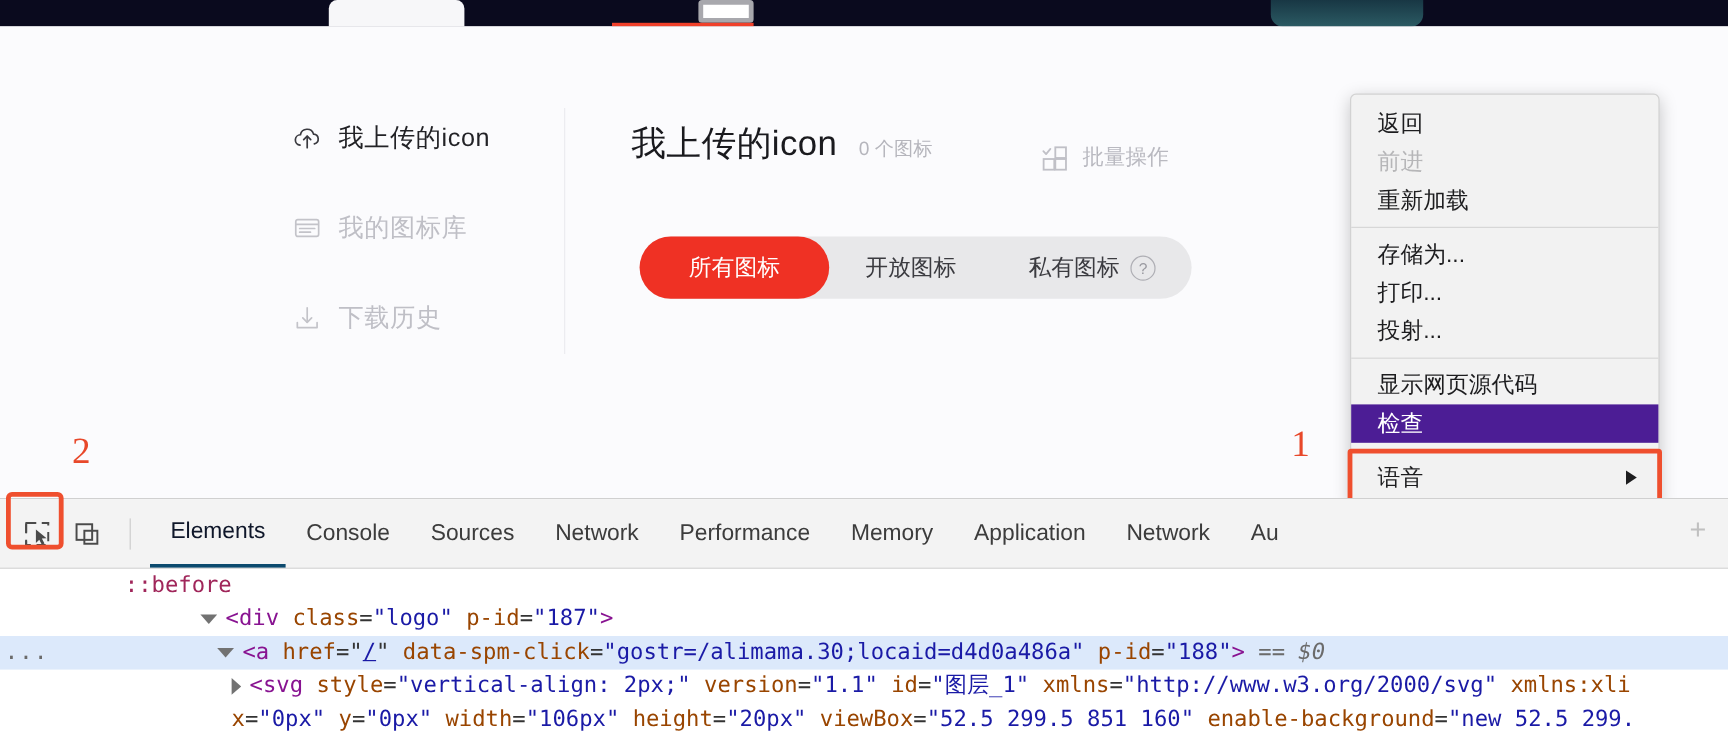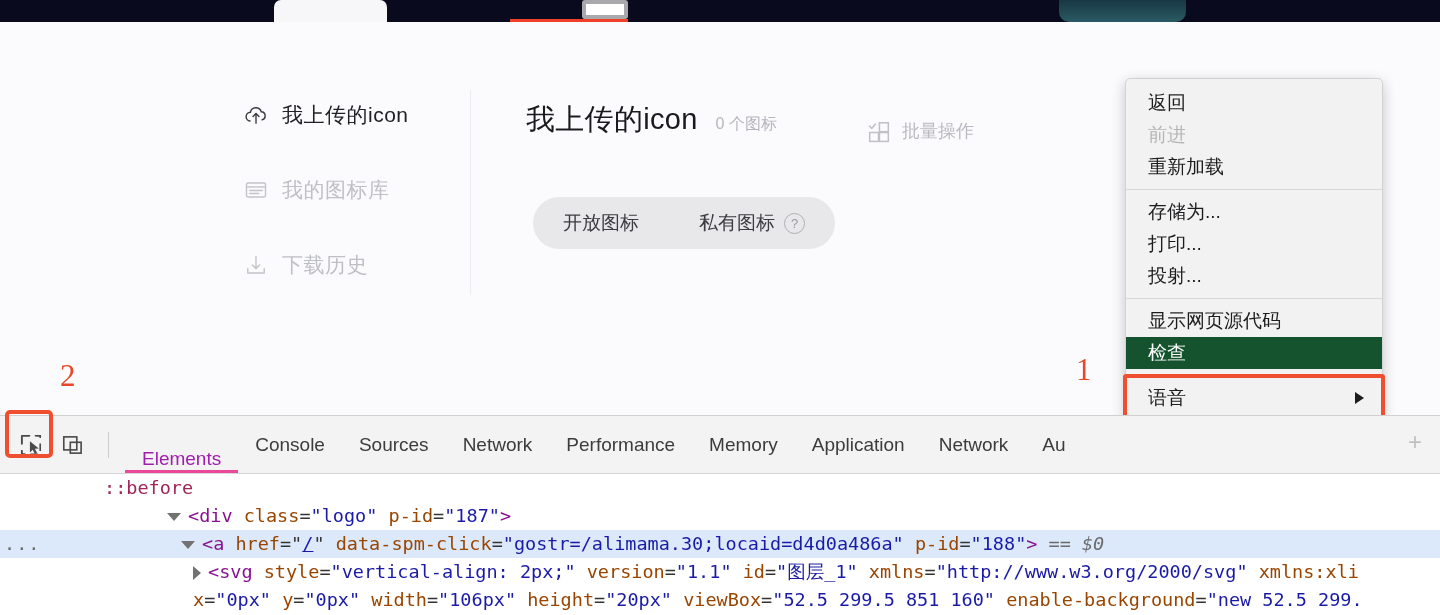--- a/index.html
+++ b/index.html
@@ -193,21 +193,21 @@
     align-items: center;
     padding: 0 16px 0 22px;
     font-size: 19px;
     color: #1d1d1f;
     white-space: nowrap;
     cursor: pointer;
     position: relative;
   }
   .menu-item.disabled { color: #b6b6b8; }
   .menu-item.selected {
-    background: #14532d;
+    background: #4c1d95;
     color: #ffffff;
   }
   .menu-sep {
     height: 1px;
     background: #d7d7d7;
     margin: 6px 0;
   }
   .menu-arrow {
     position: absolute;
     right: 18px;
@@ -259,23 +259,22 @@
     color: #3c3c3c;
     padding: 0 17px;
     height: 56px;
     display: flex;
     align-items: center;
     white-space: nowrap;
     cursor: pointer;
     box-sizing: border-box;
   }
   .dt-tab.active {
-    color: #a21caf;
-    border-bottom: 3px solid #ec4899;
-    align-items: flex-end;
+    color: #0f172a;
+    border-bottom: 3px solid #0c4a6e;
   }
   #dt-plus {
     position: absolute;
     right: 18px; top: 14px;
     font-size: 24px;
     color: #c0c0c0;
     line-height: 1;
     cursor: pointer;
   }
   #dt-toolbar-hlbox {
@@ -396,20 +395,23 @@
     <svg id="batch-op-icon" viewBox="0 0 24 24">
       <polyline points="3.2,7.4 5.3,9.6 8.6,5.6" fill="none" stroke="#c0c0c7" stroke-width="1.4" stroke-linecap="round" stroke-linejoin="round"></polyline>
       <rect x="12.4" y="4.4" width="8.2" height="8.2" fill="none" stroke="#c0c0c7" stroke-width="1.4"></rect>
       <rect x="3.4" y="13.4" width="8.2" height="8.2" fill="none" stroke="#c0c0c7" stroke-width="1.4"></rect>
       <rect x="12.4" y="13.4" width="8.2" height="8.2" fill="none" stroke="#c0c0c7" stroke-width="1.4"></rect>
     </svg>
     <span id="batch-op-label">批量操作</span>
   </div>
 
   <div id="tab-group">
+    <div class="seg-tab active">
+      <span>所有图标</span>
+    </div>
     <div class="seg-tab">
       <span>开放图标</span>
     </div>
     <div class="seg-tab">
       <span>私有图标</span>
       <span class="q-mark">?</span>
     </div>
   </div>
 </div>
 

